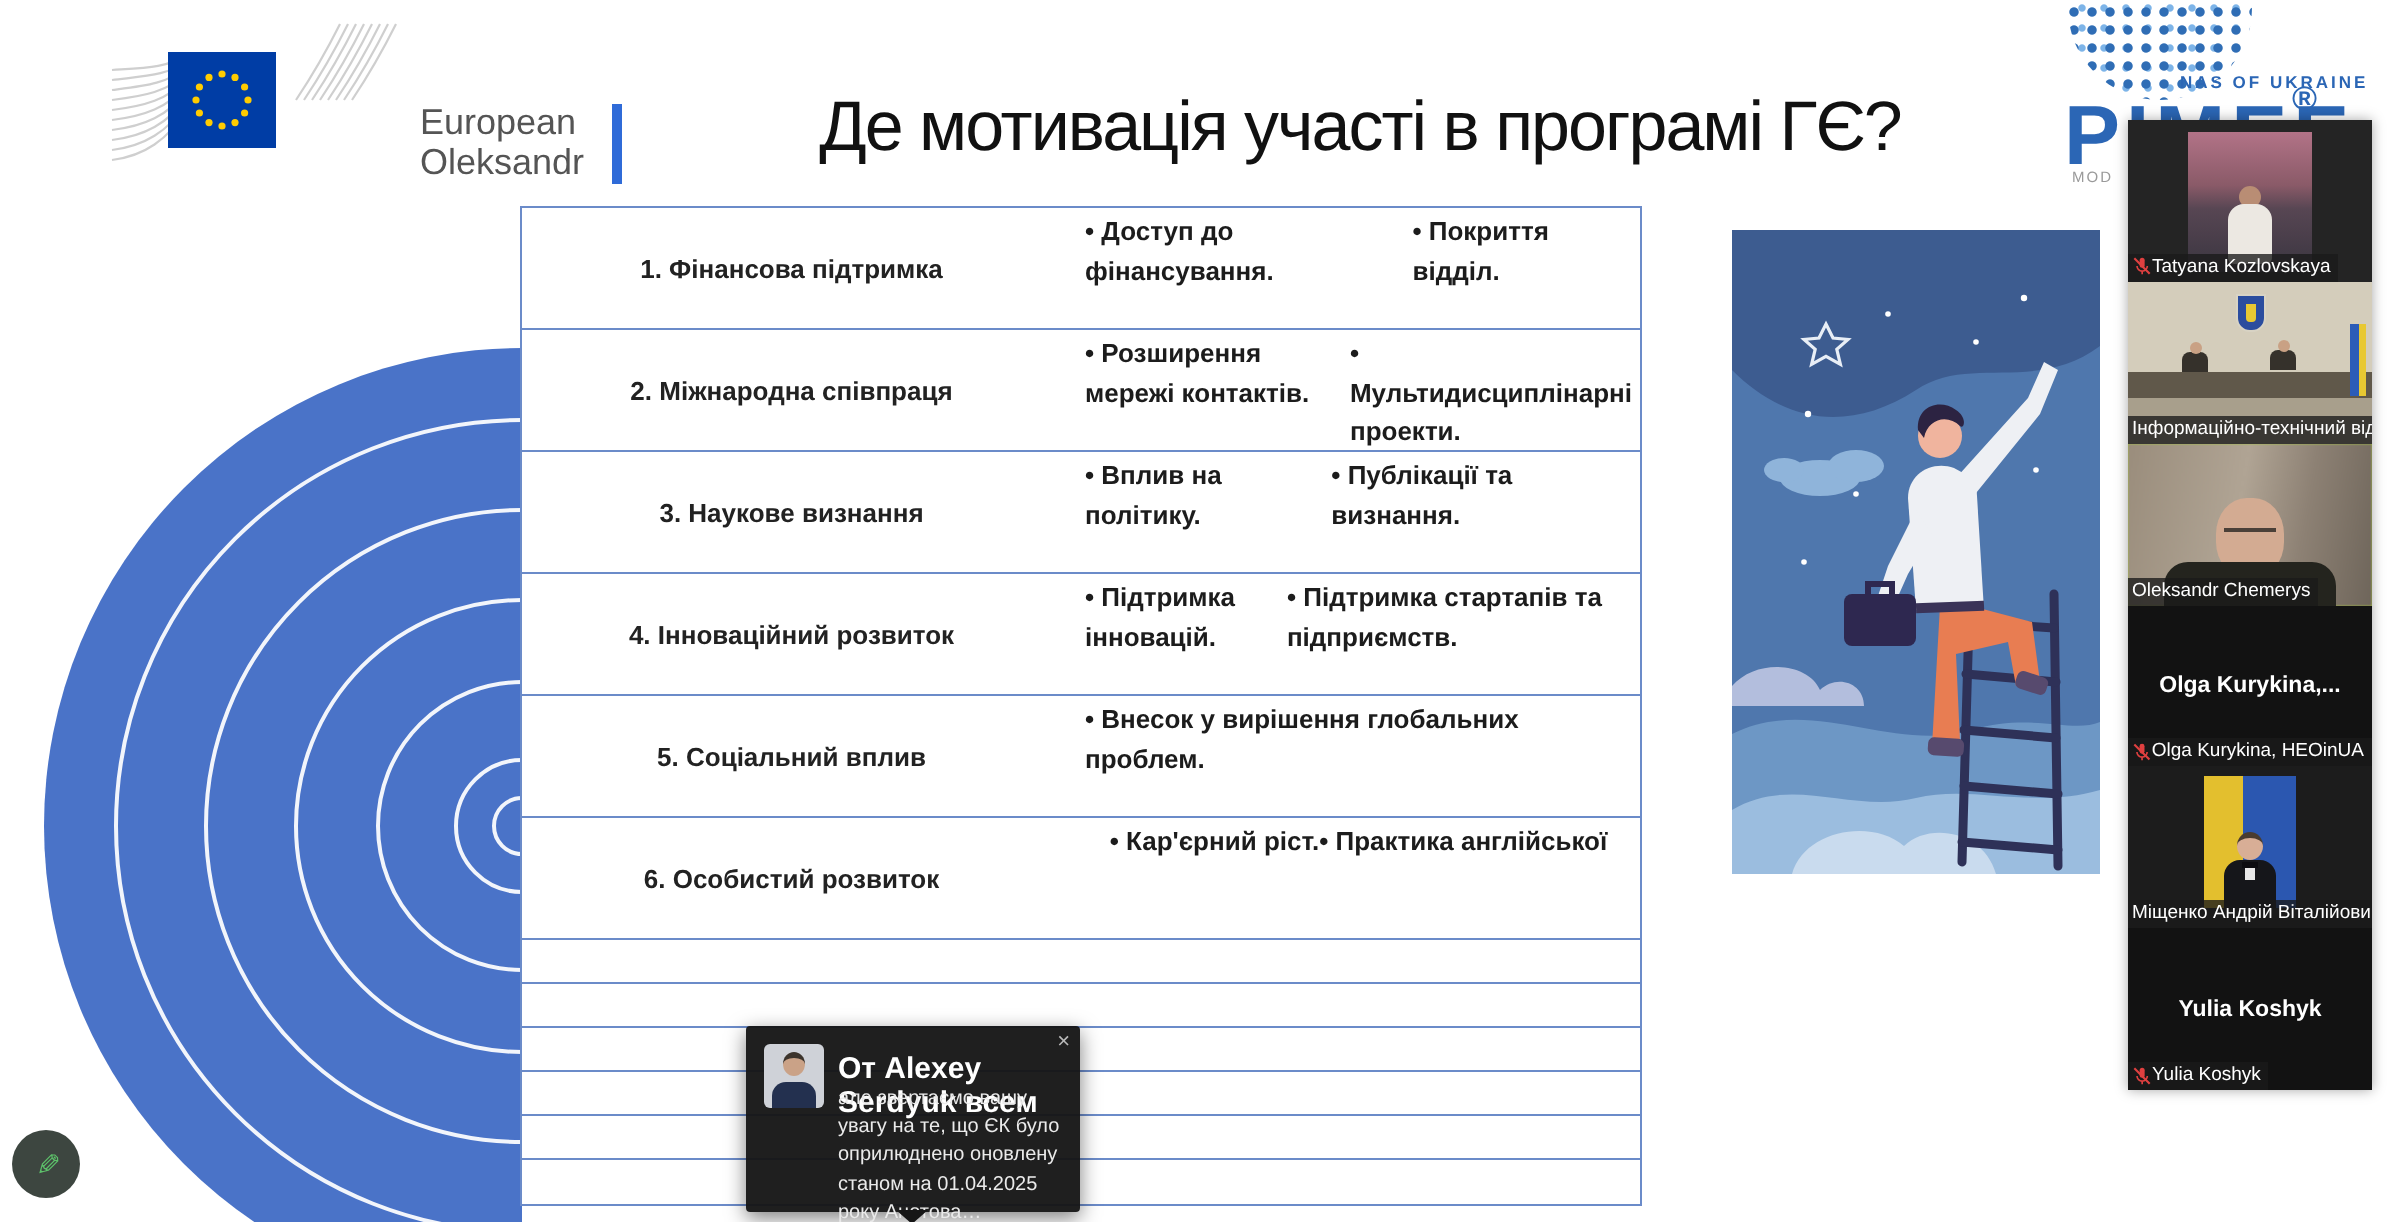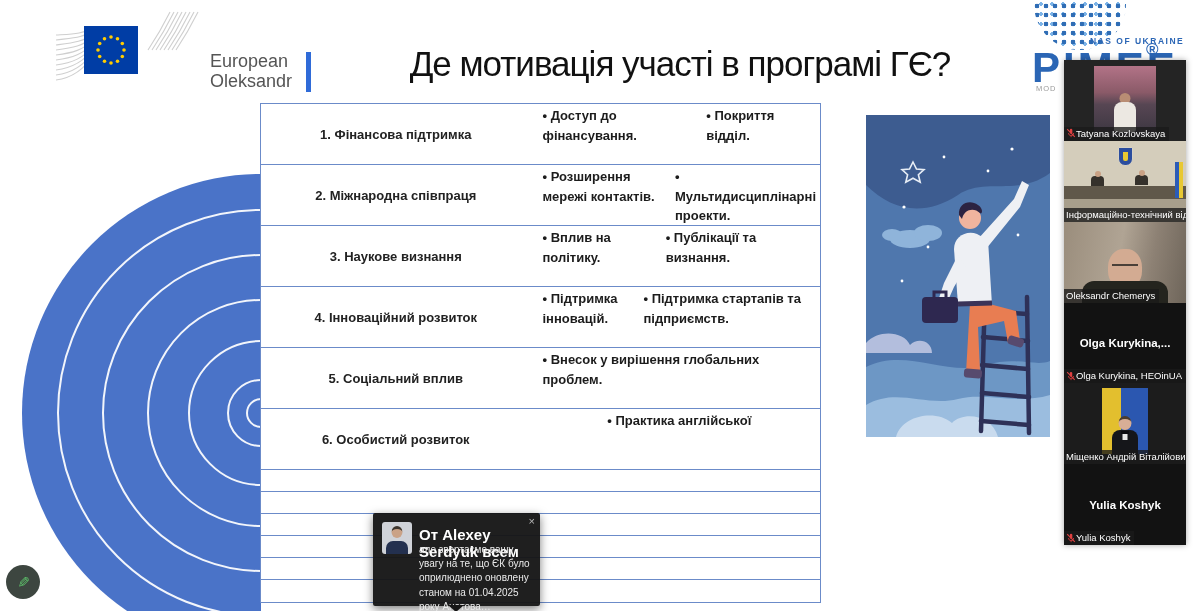--- a/index.html
+++ b/index.html
@@ -209,20 +209,21 @@
   <div class="mrow">
     <div class="mcell-title">5. Соціальний вплив</div>
     <ul class="mcell-bullets">
       <li>Внесок у вирішення глобальних проблем.</li>
 
     </ul>
   </div>
   <div class="mrow">
     <div class="mcell-title">6. Особистий розвиток</div>
     <ul class="mcell-bullets">
+      <li>Кар'єрний ріст.</li>
       <li>Практика англійської</li>
     </ul>
   </div>
   <div class="erow"></div>
   <div class="erow"></div>
   <div class="erow"></div>
   <div class="erow"></div>
   <div class="erow"></div>
   <div class="erow"></div>
 </div>

